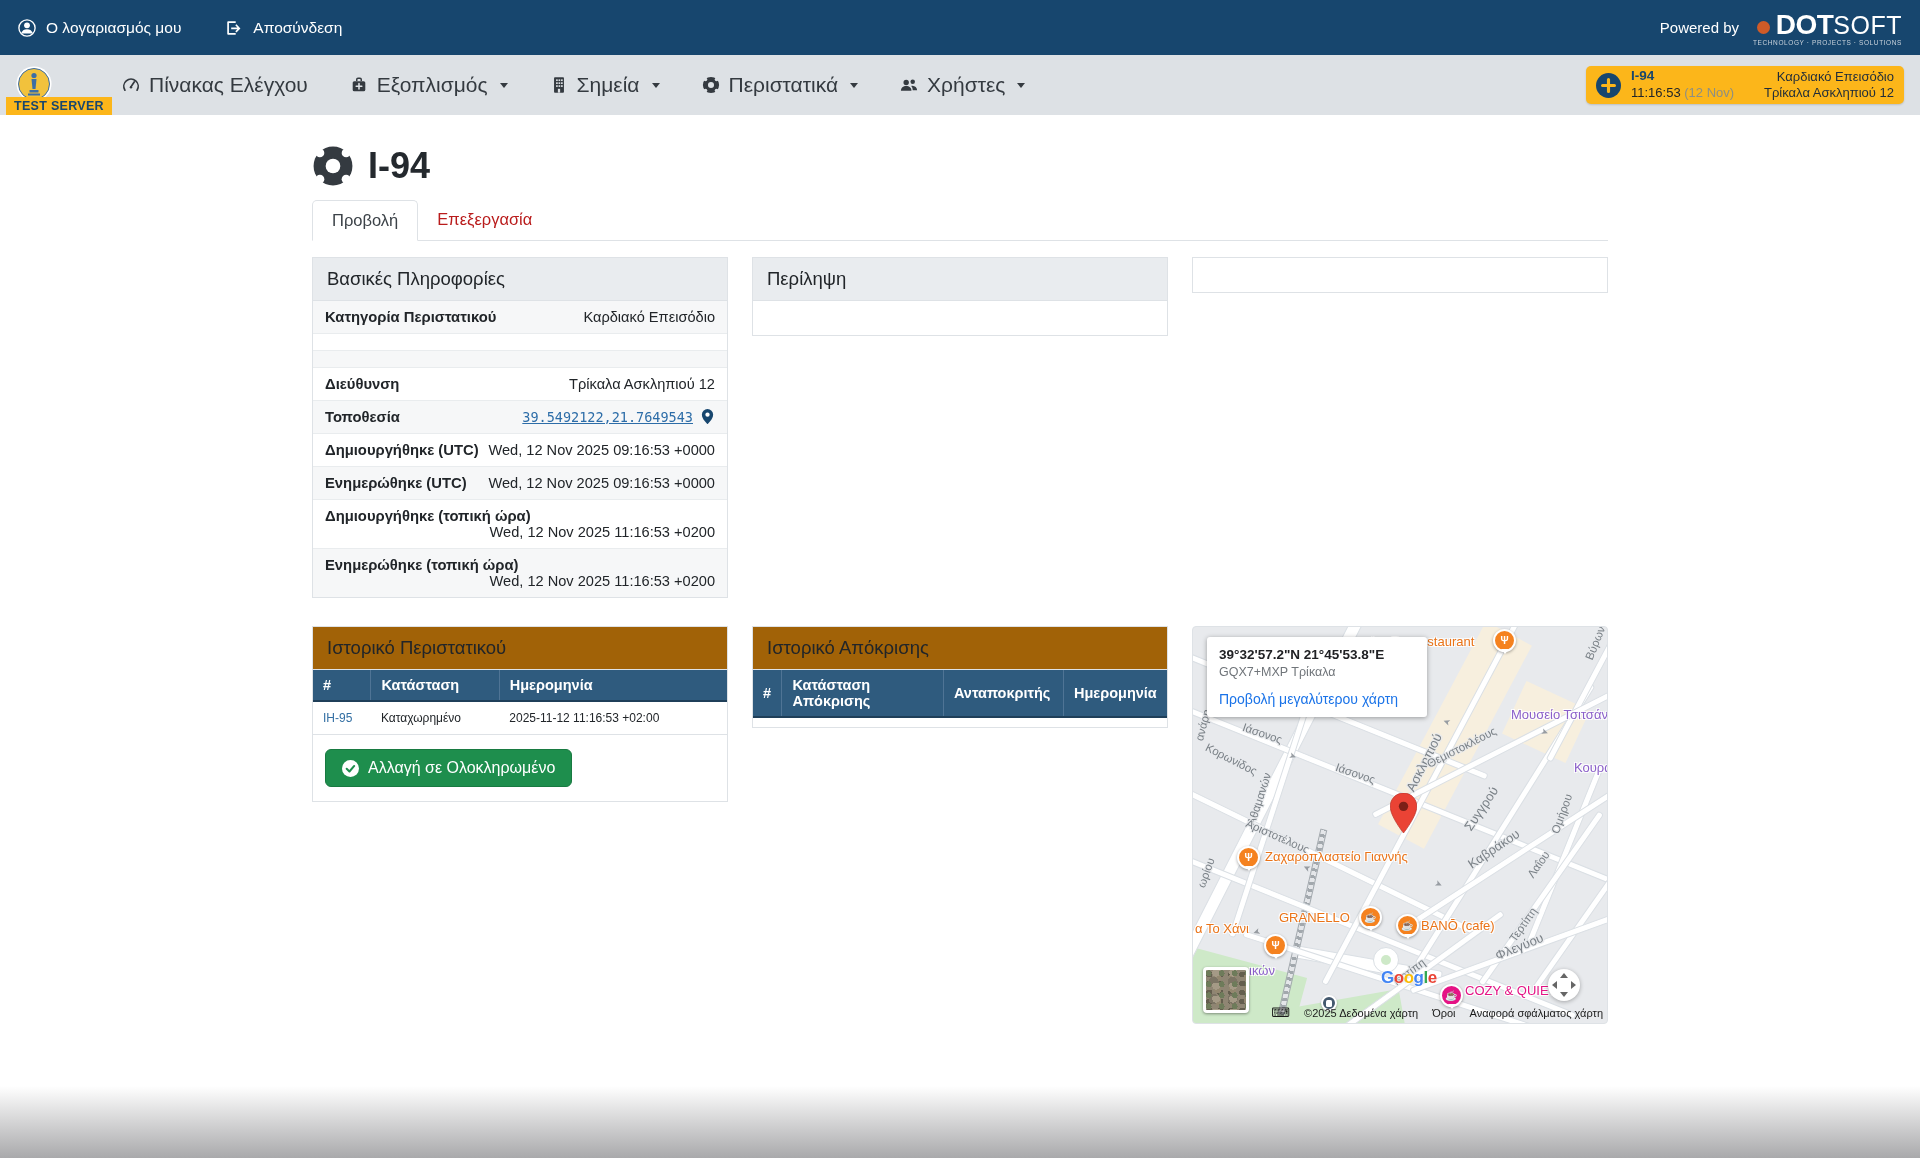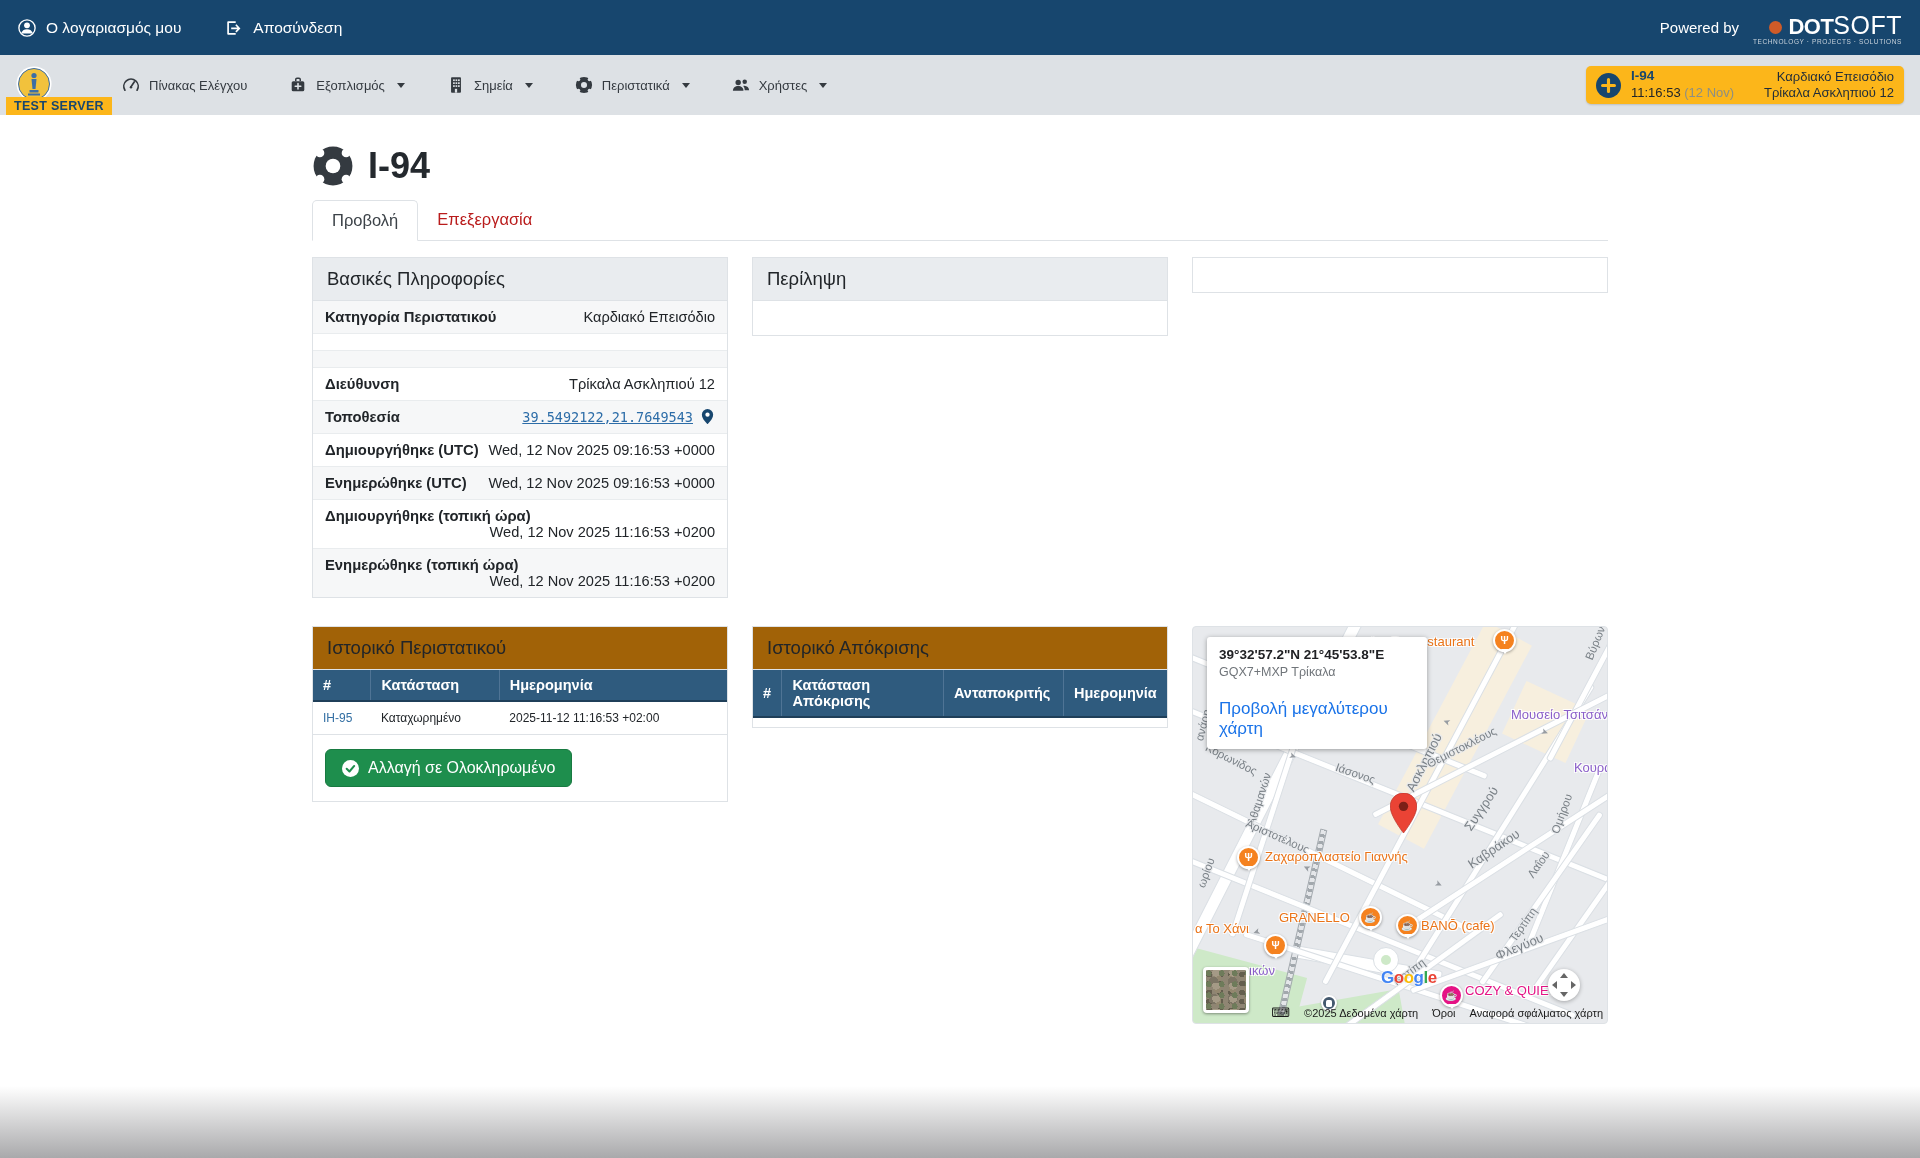--- a/index.html
+++ b/index.html
@@ -8,30 +8,30 @@
 
   
   .topbar { height:55px; background:#17466e; display:flex; align-items:center; padding:0 18px; color:#fff; gap:44px; }
   .tb-item { display:flex; align-items:center; gap:10px; font-size:15.5px; cursor:pointer; }
   .tb-item svg { width:18px; height:18px; }
   .tb-right { margin-left:auto; display:flex; align-items:center; gap:14px; }
   .powered { font-size:15px; }
   .brand { display:flex; flex-direction:column; align-items:flex-end; }
   .brand-row { display:flex; align-items:center; gap:6px; }
   .brand-dot { width:13px; height:13px; border-radius:50%; background:#cf5b28; margin-top:4px; }
-  .brand-dot-txt { font-size:22px; font-weight:bold; letter-spacing:-.5px; }
+  .brand-dot-txt { font-size:28px; font-weight:bold; letter-spacing:-.5px; }
   .brand-soft { font-size:25px; font-weight:300; letter-spacing:.5px; }
   .brand-tag { font-size:6.5px; letter-spacing:.6px; color:#c9d3dc; margin-top:-2px; }
 
   
   .navbar { height:60px; background:#dde1e5; display:flex; align-items:center; padding:0 16px; position:relative; }
   .emblem { width:36px; height:36px; margin:-2px 70px 0 0; flex:0 0 auto; }
   .test-badge { position:absolute; left:6px; top:42px; background:#fcb61a; color:#17466e; font-size:12.5px; font-weight:bold; padding:2px 8px; z-index:5; letter-spacing:.3px; }
   .menu { display:flex; align-items:center; gap:42px; }
-  .menu-item { display:flex; align-items:center; gap:9px; font-size:13px; color:#343a40; cursor:pointer; --knock:#dde1e5; }
+  .menu-item { display:flex; align-items:center; gap:9px; font-size:21px; color:#343a40; cursor:pointer; --knock:#dde1e5; }
   .menu-item svg { width:18px; height:18px; }
   .caret { width:0; height:0; border-left:4.5px solid transparent; border-right:4.5px solid transparent; border-top:5px solid #343a40; margin-left:3px; }
 
   .notif { position:absolute; right:16px; top:11px; height:38px; width:318px; background:#fcb61a; border-radius:5px; display:flex; align-items:center; padding:0 10px; gap:10px; cursor:pointer; box-shadow:0 1px 2px rgba(0,0,0,.15); }
   .notif svg { width:25px; height:25px; flex:0 0 auto; }
   .notif-col1 { display:flex; flex-direction:column; line-height:1.25; }
   .notif-id { font-size:13.5px; font-weight:bold; color:#17466e; }
   .notif-time { font-size:13px; color:#212529; }
   .notif-time .muted { color:#8d8f84; }
   .notif-col2 { margin-left:auto; text-align:right; line-height:1.25; display:flex; flex-direction:column; }
@@ -89,21 +89,21 @@
             text-shadow:-1px -1px 0 rgba(255,255,255,.9),1px -1px 0 rgba(255,255,255,.9),-1px 1px 0 rgba(255,255,255,.9),1px 1px 0 rgba(255,255,255,.9); }
   .poi-label.purple { color:#8b5fc9; }
   .poi-label.pink { color:#e51385; }
   .pin { position:absolute; width:23px; height:23px; border-radius:50%; background:#f5821f; border:2px solid #fff; box-shadow:0 1px 3px rgba(0,0,0,.35); display:flex; align-items:center; justify-content:center; color:#fff; font-size:10px; font-weight:bold; cursor:pointer; }
   .pin::after { content:''; position:absolute; top:100%; left:50%; transform:translateX(-50%); border:4px solid transparent; border-top:5px solid #fff; margin-top:-1px; }
   .pin.pink { background:#e51385; }
   .marker { position:absolute; width:27px; height:40px; cursor:pointer; }
   .infowin { position:absolute; left:14px; top:10px; width:220px; background:#fff; border-radius:3px; box-shadow:0 1px 5px rgba(0,0,0,.35); padding:10px 12px; z-index:6; }
   .iw-title { font-size:13.5px; font-weight:bold; color:#202124; }
   .iw-sub { font-size:12.5px; color:#70757a; margin-top:3px; }
-  .iw-link { font-size:17px; color:#1a73e8; margin-top:20px; display:block; text-decoration:none; cursor:pointer; }
+  .iw-link { font-size:14px; color:#1a73e8; margin-top:12px; display:block; text-decoration:none; cursor:pointer; }
   .sat-thumb { position:absolute; left:10px; top:340px; width:46px; height:46px; border:3px solid #fff; border-radius:4px; box-shadow:0 1px 3px rgba(0,0,0,.4); cursor:pointer;
       background-color:#8f8573;
       background-image:radial-gradient(circle at 20% 30%,#6e7b5a 0 3px,transparent 3px),radial-gradient(circle at 60% 20%,#a59a86 0 4px,transparent 4px),radial-gradient(circle at 40% 70%,#7c7464 0 5px,transparent 5px),radial-gradient(circle at 80% 60%,#93876f 0 4px,transparent 4px),radial-gradient(circle at 30% 50%,#645e4e 0 3px,transparent 3px);
       background-size:13px 11px,17px 13px,19px 17px,15px 12px,11px 9px; }
   .google { position:absolute; left:188px; top:341px; font-size:17px; font-weight:bold; letter-spacing:-.5px; text-shadow:0 0 2px #fff,0 0 2px #fff; }
   .attrib { position:absolute; right:4px; bottom:3px; display:flex; align-items:center; gap:14px; font-size:11px; color:#1a1a1a; }
   .attrib .kbd { font-size:13px; }
   .attrib span { cursor:pointer; }
   .pan-ctl { position:absolute; left:355px; top:342px; width:32px; height:32px; background:#fff; border-radius:50%; box-shadow:0 1px 4px rgba(0,0,0,.3); cursor:pointer; }
   .chev { position:absolute; width:0; height:0; border:4px solid transparent; }

